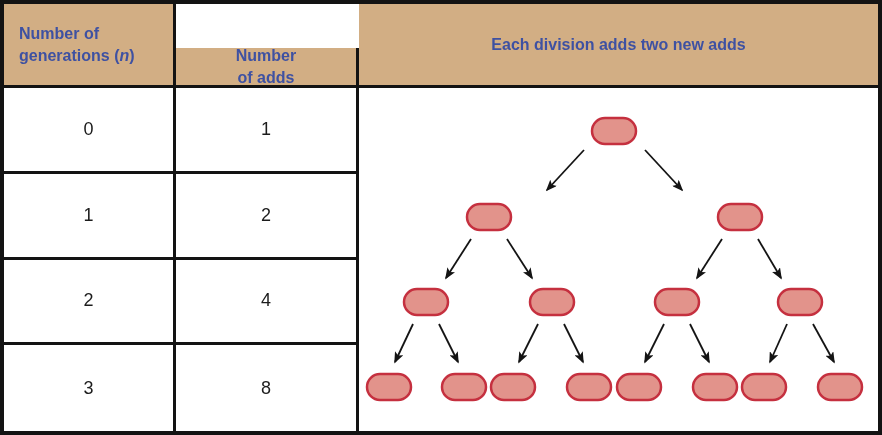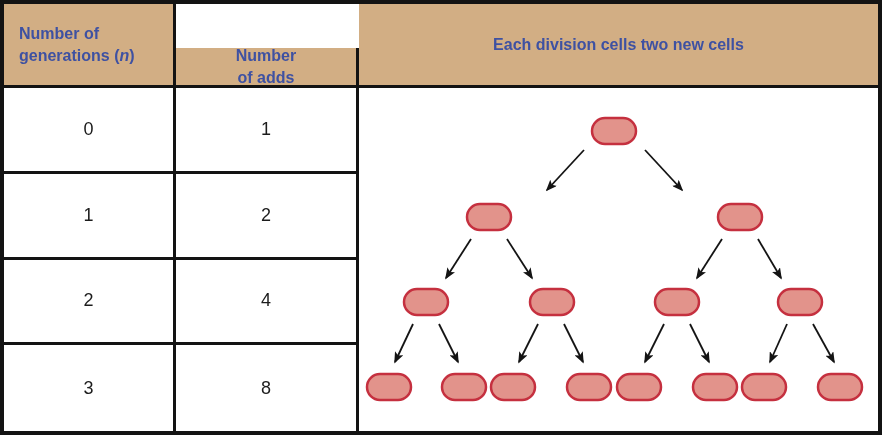--- a/index.html
+++ b/index.html
@@ -53,21 +53,21 @@
   </div>
 
   <div class="hcell hc2 br">
     <div>
       <span class="hline">Number</span>
       <span class="hline">of adds</span>
     </div>
   </div>
 
   <div class="hcell hc3">
-    <span>Each division cells two new cells</span>
+    <span>Each division adds two new adds</span>
   </div>
 
   <div class="dcell c1 r1 br bb">0</div>
   <div class="dcell c2 r1 br bb">1</div>
 
   <div class="dcell c1 r2 br bb">1</div>
   <div class="dcell c2 r2 br bb">2</div>
 
   <div class="dcell c1 r3 br bb">2</div>
   <div class="dcell c2 r3 br bb">4</div>

